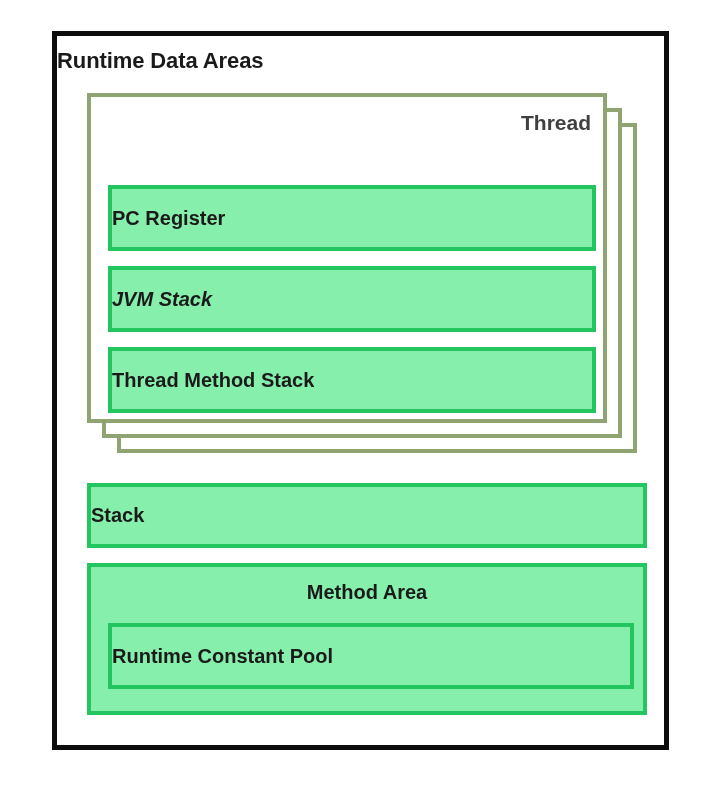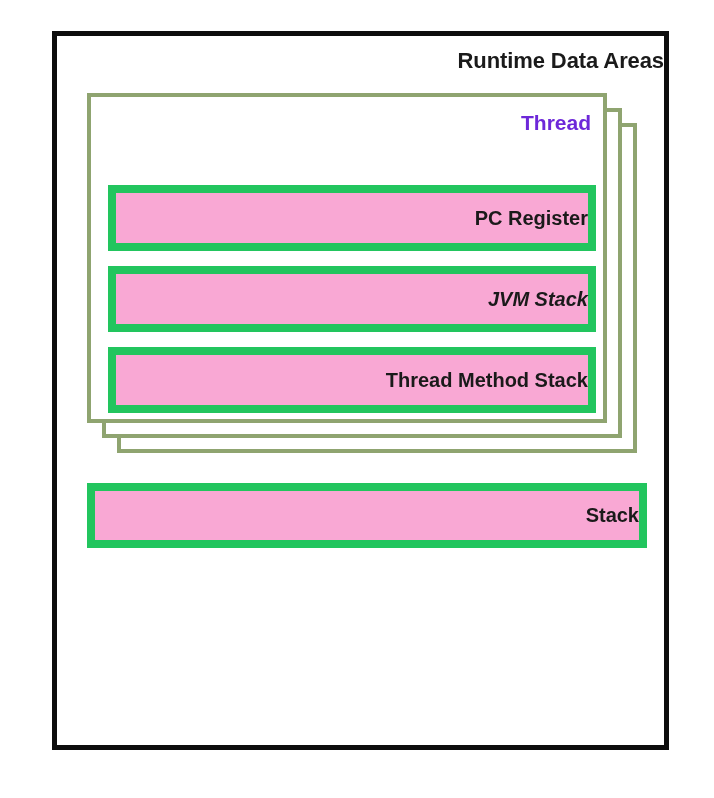--- a/index.html
+++ b/index.html
@@ -32,21 +32,21 @@
     box-sizing: border-box;
     border: 5px solid #0d0d0d;
     background: #ffffff;
   }
 
   .diagram-title {
     position: absolute;
     left: 0;
     top: 12px;
     width: 100%;
-    text-align: right;
+    text-align: left;
     font-size: 22px;
     font-weight: bold;
     color: #1a1a1a;
     letter-spacing: -0.1px;
     font-family: "Liberation Sans", "DejaVu Sans", sans-serif;
   }
 
   
   .thread-stack {
     position: absolute;
@@ -80,33 +80,33 @@
     top: 0px;
     z-index: 3;
   }
 
   .thread-label {
     position: absolute;
     right: 12px;
     top: 14px;
     font-size: 21px;
     font-weight: bold;
-    color: #6d28d9;
+    color: #404040;
     font-family: "Liberation Sans", "DejaVu Sans", sans-serif;
   }
 
   
   .blue-box {
     position: absolute;
     box-sizing: border-box;
-    border: 8px solid #22c55e;
-    background: #f9a8d4;
+    border: 4px solid #22c55e;
+    background: #86efac;
     display: flex;
     align-items: center;
-    justify-content: flex-end;
+    justify-content: flex-start;
   }
 
   .blue-box .box-label {
     font-size: 20px;
     font-weight: bold;
     color: #1a1a1a;
     text-align: center;
     font-family: "Liberation Sans", "DejaVu Sans", sans-serif;
   }
 
@@ -188,15 +188,22 @@
           <span class="box-label">Thread Method Stack</span>
         </div>
 
       </div>
     </div>
 
     <div class="blue-box heap-box">
       <span class="box-label">Stack</span>
     </div>
 
+    <div class="blue-box method-area-box">
+      <span class="method-area-title">Method Area</span>
+
+      <div class="blue-box constant-pool-box">
+        <span class="box-label">Runtime Constant Pool</span>
+      </div>
+    </div>
 
   </div>
 </div>
 
 </body></html>

